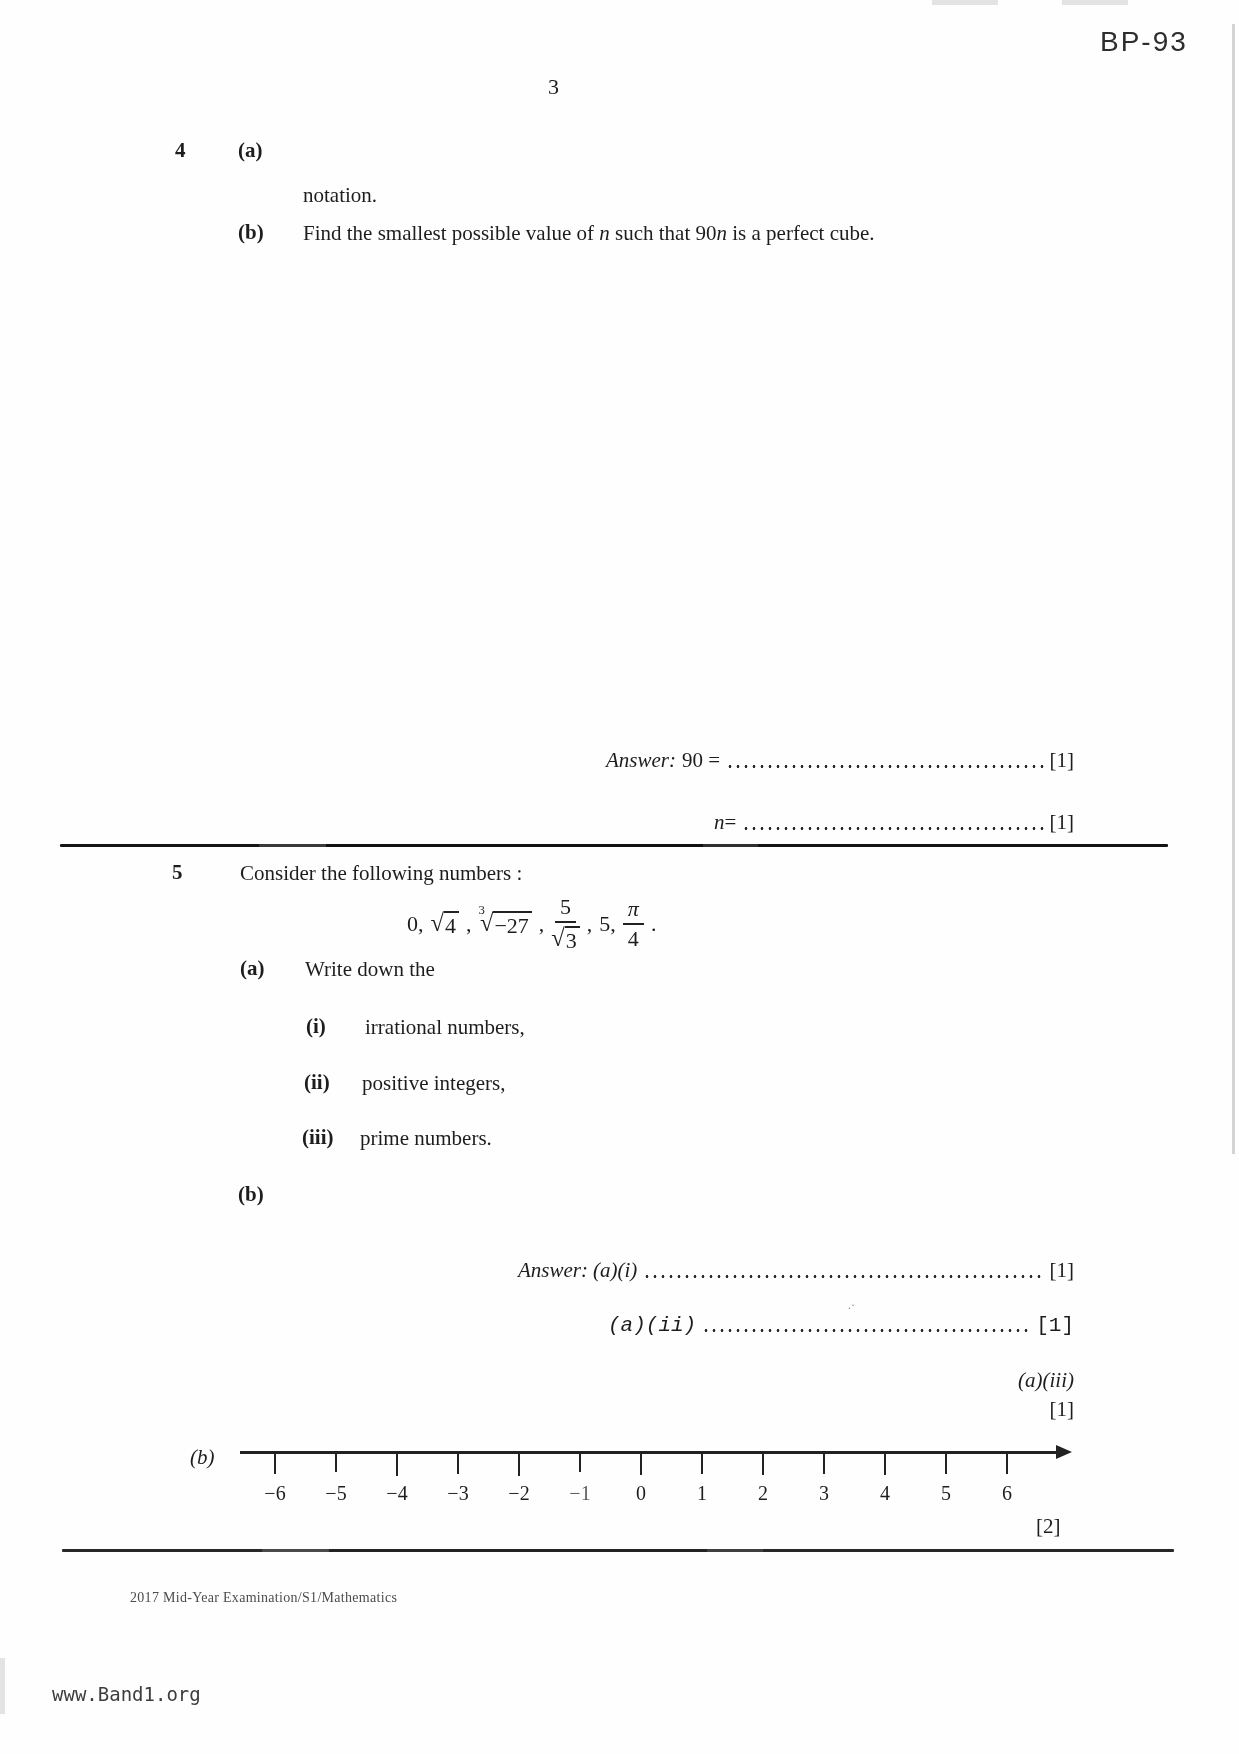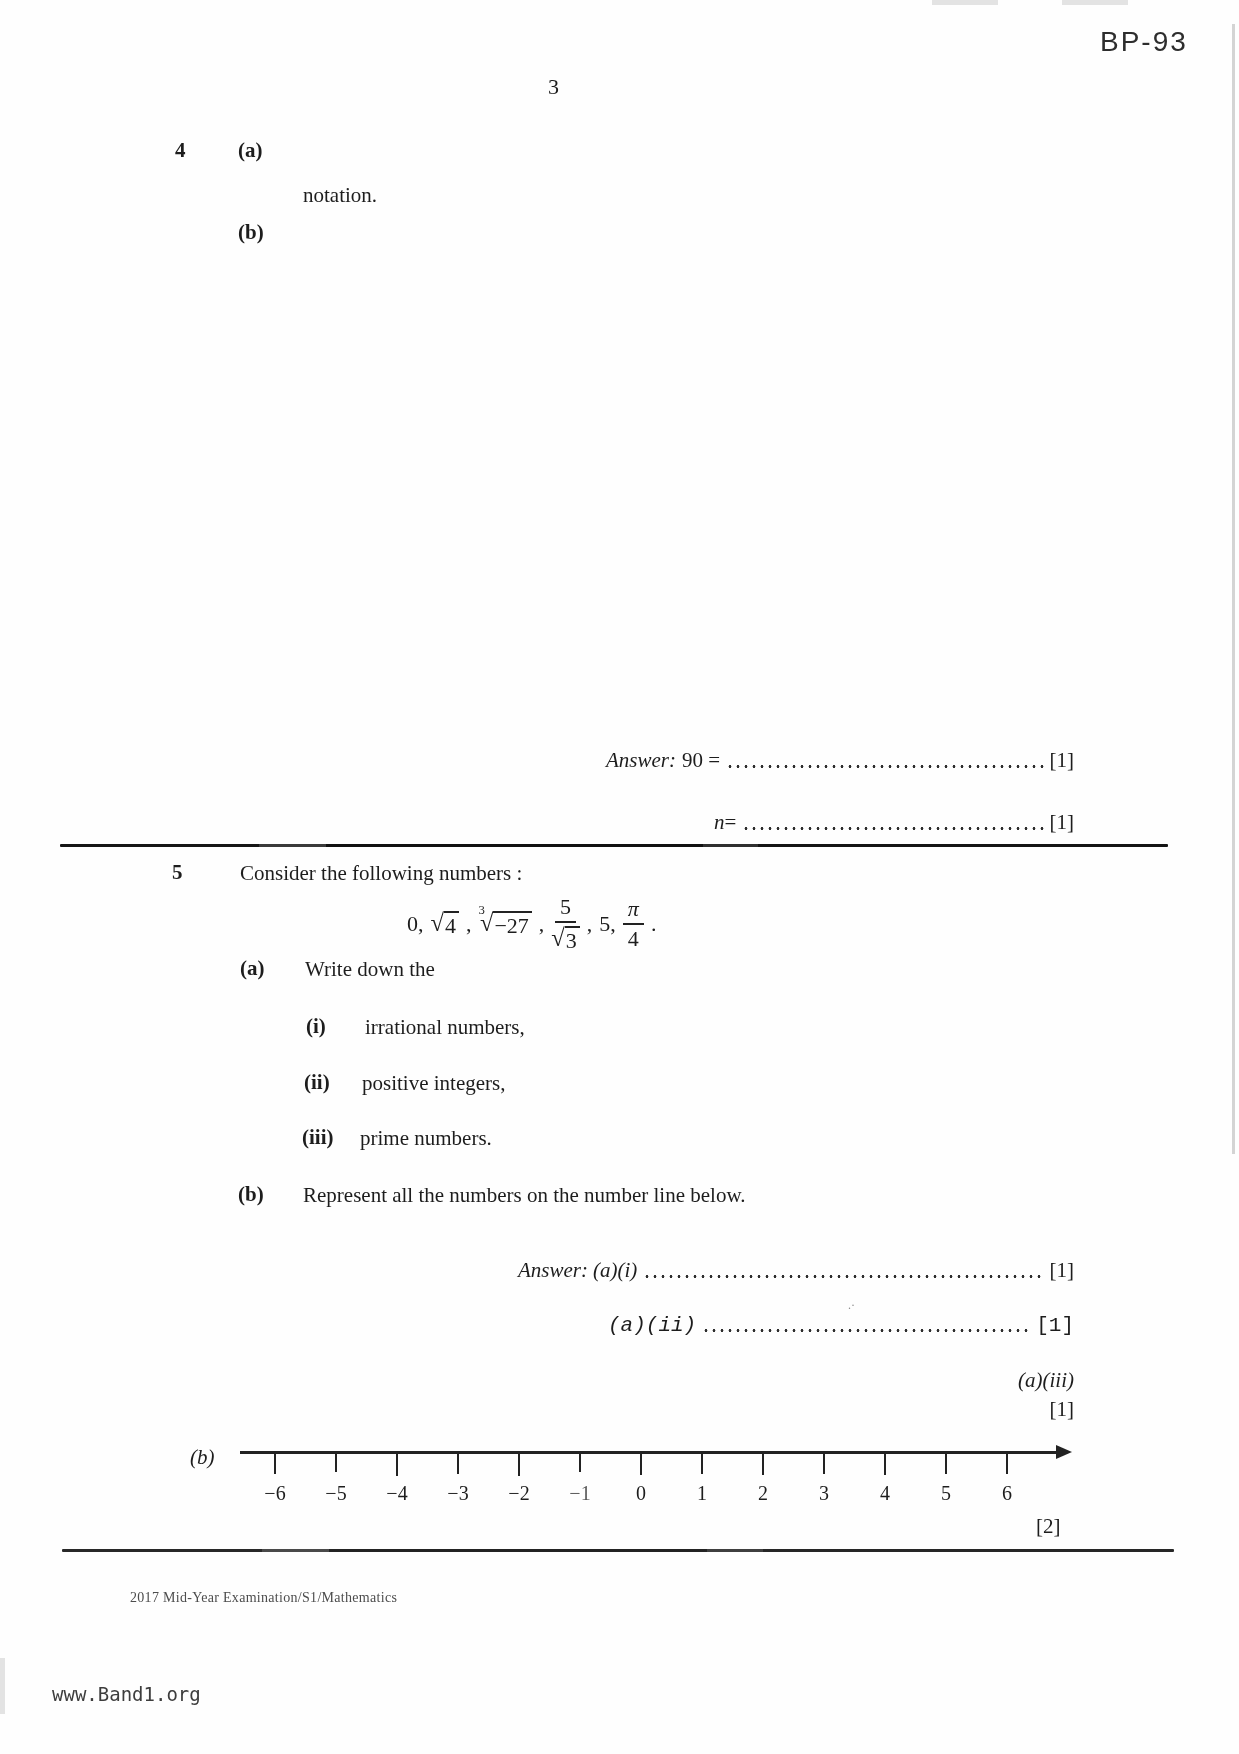--- a/index.html
+++ b/index.html
@@ -72,20 +72,21 @@
   <div class="abs edge-line" style="left:1232px; top:24px; width:3px; height:1130px;"></div>
   <div class="abs speck" style="left:0; top:1658px; width:5px; height:56px;"></div>
 
   <div class="abs bp-code" style="left:1100px; top:26px;">BP-93</div>
   <div class="abs page-num" style="left:548px; top:74px;">3</div>
 
   <div class="abs qlabel" style="left:175px; top:138px;">4</div>
   <div class="abs qlabel" style="left:238px; top:138px;">(a)</div>
   <div class="abs qtext" style="left:303px; top:182px;">notation.</div>
   <div class="abs qlabel" style="left:238px; top:220px;">(b)</div>
+  <div class="abs qtext" style="left:303px; top:220px; width:700px;"><span>Find the smallest possible value of </span><span class="it">n</span><span> such that 90</span><span class="it">n</span><span> is a perfect cube.</span></div>
 
   <div class="abs ans-row" style="left:606px; top:748px; width:468px;">
     <span class="it">Answer: </span>
     <span style="margin-left:6px;">90 =</span>
     <span class="leader"></span>
     <span class="mark">[1]</span>
   </div>
   <div class="abs ans-row" style="left:714px; top:810px; width:360px;">
     <span class="it">n</span>
     <span> =</span>
@@ -131,21 +132,20 @@
   <div class="abs qtext" style="left:305px; top:956px;">Write down the</div>
 
   <div class="abs qlabel" style="left:306px; top:1014px;">(i)</div>
   <div class="abs qtext" style="left:365px; top:1014px;">irrational numbers,</div>
   <div class="abs qlabel" style="left:304px; top:1070px;">(ii)</div>
   <div class="abs qtext" style="left:362px; top:1070px;">positive integers,</div>
   <div class="abs qlabel" style="left:302px; top:1125px;">(iii)</div>
   <div class="abs qtext" style="left:360px; top:1125px;">prime numbers.</div>
 
   <div class="abs qlabel" style="left:238px; top:1182px;">(b)</div>
-  <div class="abs qtext" style="left:303px; top:1182px;">Represent all the numbers on the number line below.</div>
 
   <div class="abs ans-row" style="left:518px; top:1258px; width:556px;">
     <span class="it">Answer: </span>
     <span class="it" style="margin-left:5px;font-family:Liberation Serif, serif;">(a)(i)</span>
     <span class="leader"></span>
     <span class="mark">[1]</span>
   </div>
   <div class="abs speck2" style="left:848px; top:1298px;">.·</div>
   <div class="abs ans-row" style="left:608px; top:1314px; width:466px;font-family:Liberation Mono, monospace;">
     <span class="it">(a)(ii)</span>

